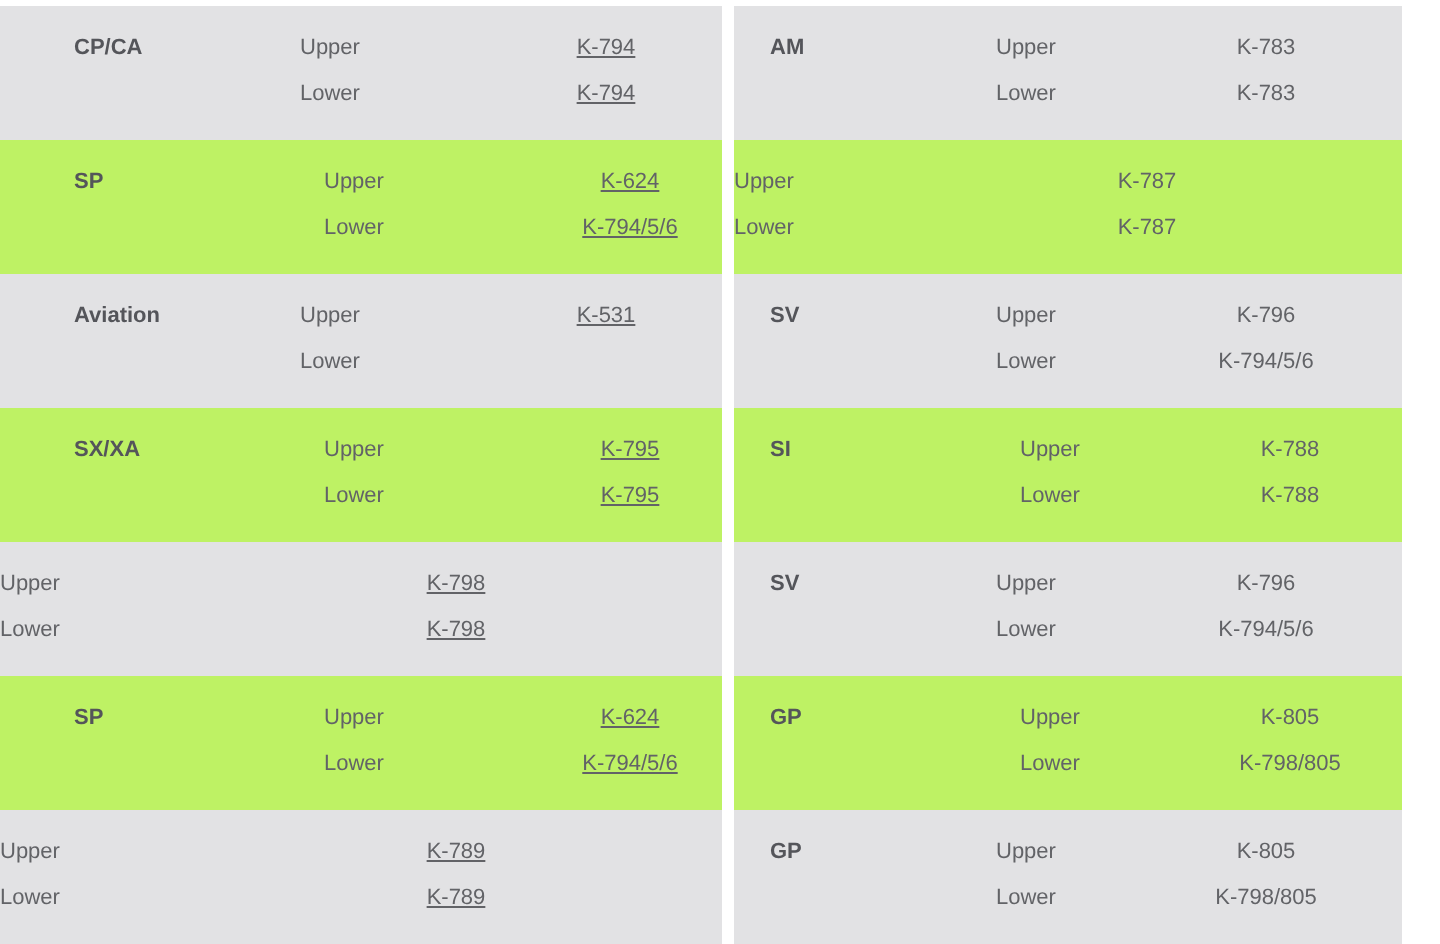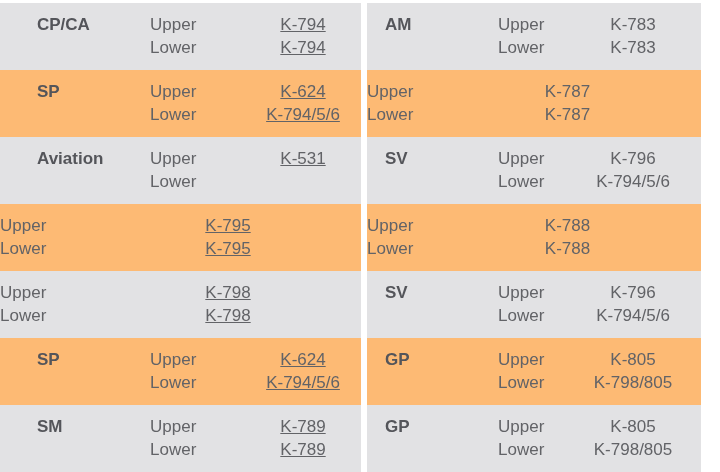--- a/index.html
+++ b/index.html
@@ -24,26 +24,26 @@
   .half-right { width: 334px; }
   .divider {
     width: 6px;
     background: #ffffff;
   }
   .row {
     flex: 1;
     display: flex;
     align-items: flex-start;
     padding-top: 10px;
-    font-size: 17px;
+    font-size: 11px;
     line-height: 23px;
     color: #626367;
   }
   .row.light { background: #e2e2e4; }
-  .row.dark  { background: #fdba74; }
+  .row.dark  { background: #bef264; gap: 12px; }
   .c-label {
     font-weight: bold;
     color: #54555a;
   }
   .half-left  .c-label { width: 150px; padding-left: 37px; }
   .half-left  .c-ul    { width: 95px; }
   .half-left  .c-val   { flex: 1; text-align: center; text-decoration: underline; }
   .half-right .c-label { width: 131px; padding-left: 18px; }
   .half-right .c-ul    { width: 95px; }
   .half-right .c-val   { flex: 1; text-align: center; padding-right: 28px; }
@@ -86,20 +86,21 @@
         <div>Upper</div>
         <div>Lower</div>
       </div>
       <div class="c-val">
         <div>K-531</div>
         <div></div>
       </div>
     </div>
 
     <div class="row dark">
+      <div class="c-label">SX/XA</div>
       <div class="c-ul">
         <div>Upper</div>
         <div>Lower</div>
       </div>
       <div class="c-val">
         <div>K-795</div>
         <div>K-795</div>
       </div>
     </div>
 
@@ -120,21 +121,20 @@
         <div>Upper</div>
         <div>Lower</div>
       </div>
       <div class="c-val">
         <div>K-624</div>
         <div>K-794/5/6</div>
       </div>
     </div>
 
     <div class="row light">
-      <div class="c-label">SM</div>
       <div class="c-ul">
         <div>Upper</div>
         <div>Lower</div>
       </div>
       <div class="c-val">
         <div>K-789</div>
         <div>K-789</div>
       </div>
     </div>
 
@@ -173,20 +173,21 @@
         <div>Upper</div>
         <div>Lower</div>
       </div>
       <div class="c-val">
         <div>K-796</div>
         <div>K-794/5/6</div>
       </div>
     </div>
 
     <div class="row dark">
+      <div class="c-label">SI</div>
       <div class="c-ul">
         <div>Upper</div>
         <div>Lower</div>
       </div>
       <div class="c-val">
         <div>K-788</div>
         <div>K-788</div>
       </div>
     </div>
 

